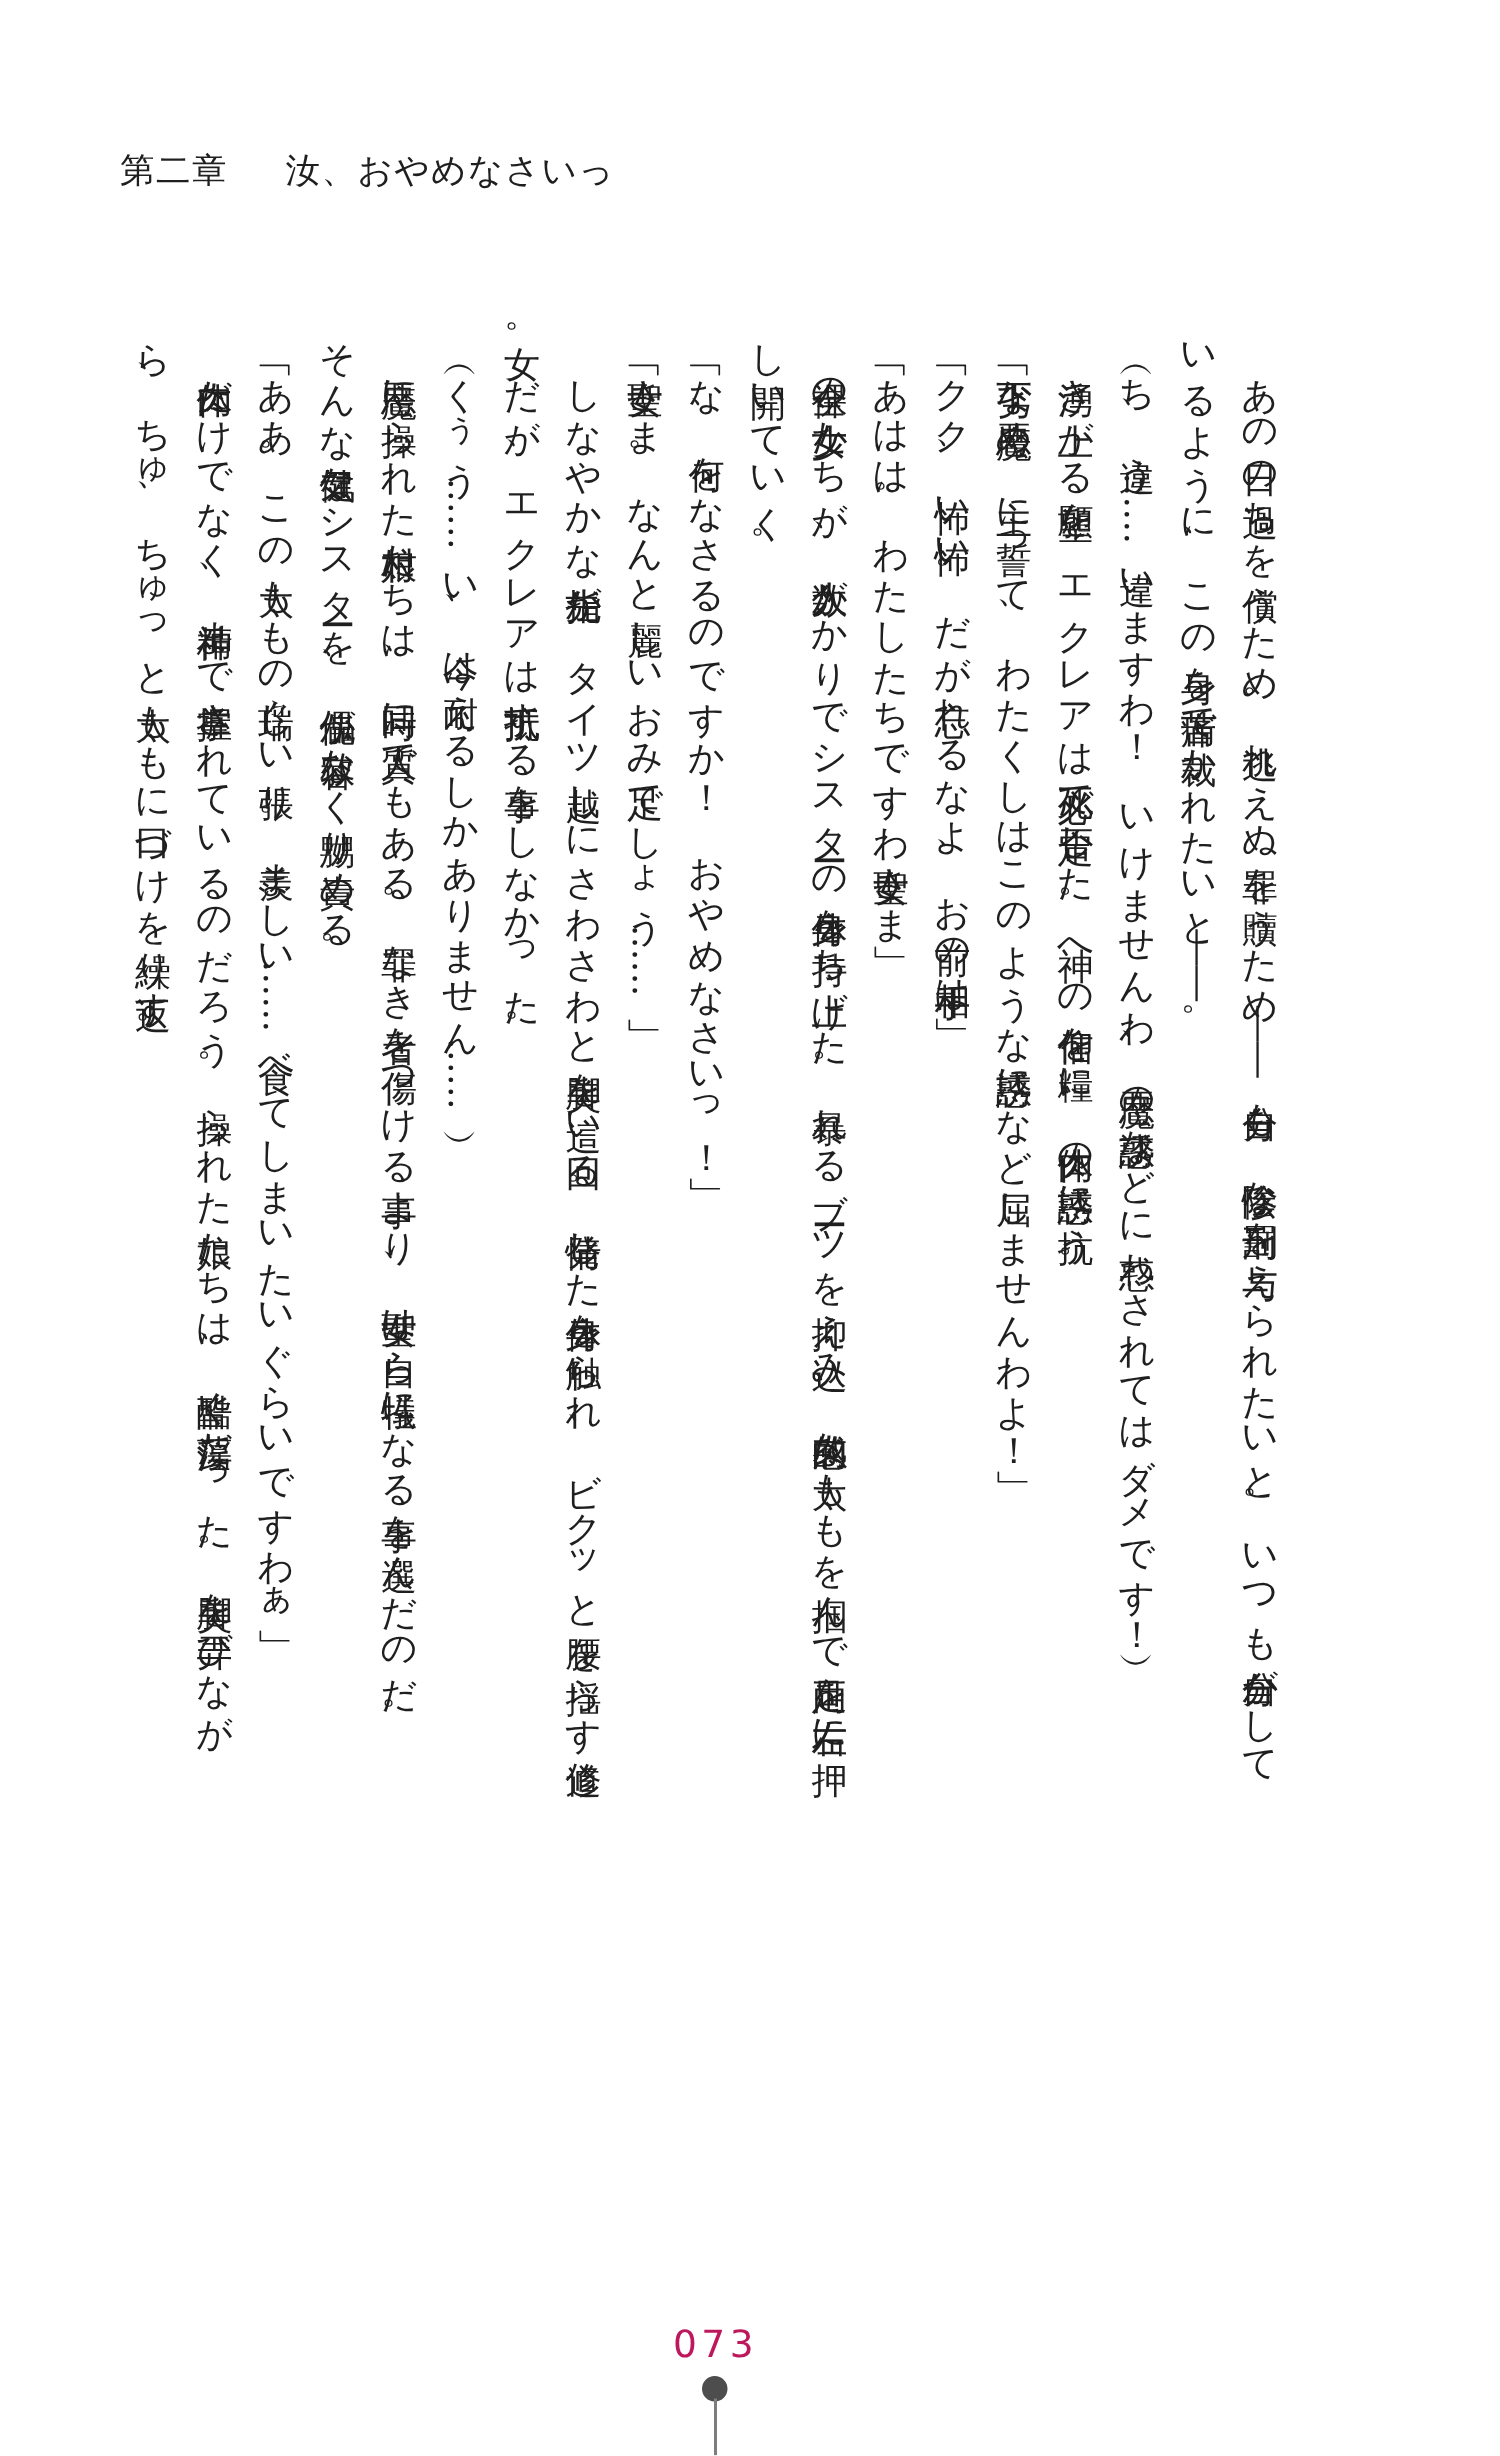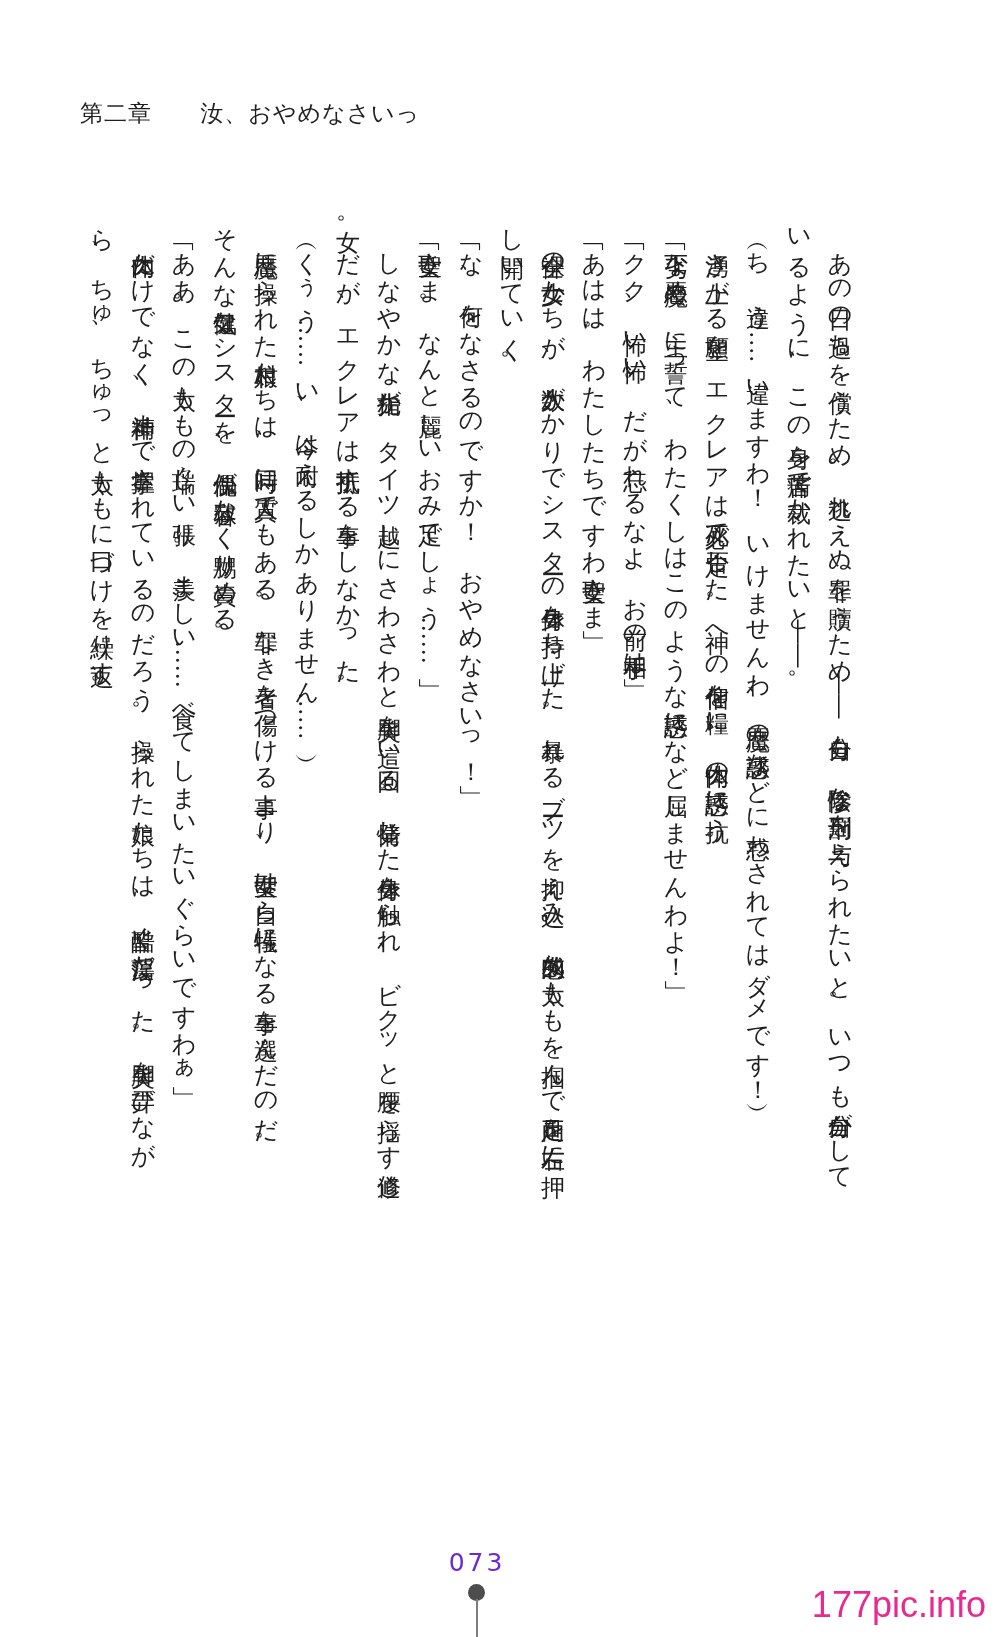--- a/index.html
+++ b/index.html
@@ -19,21 +19,21 @@
   }
   .chapter-header {
     position: absolute;
     top: 98px;
     left: 80px;
     font-size: 23px;
     letter-spacing: 1px;
     white-space: nowrap;
   }
   .chapter-header .chapter-number {
-    margin-right: 40px;
+    margin-right: 30px;
   }
   .body-text {
     position: absolute;
     top: 212px;
     right: 140px;
     height: 968px;
     writing-mode: vertical-rl;
     text-orientation: mixed;
     font-size: 24px;
     line-height: 41px;
@@ -46,21 +46,21 @@
   }
   .page-number {
     position: absolute;
     top: 1548px;
     left: 427px;
     width: 100px;
     text-align: center;
     font-family: "DejaVu Sans", sans-serif;
     font-size: 25px;
     letter-spacing: 3px;
-    color: #6d28d9;
+    color: #be185d;
   }
   .ornament-dot {
     position: absolute;
     left: 468px;
     top: 1584px;
     width: 17px;
     height: 17px;
     border-radius: 50%;
     background: #4d4d4d;
   }
@@ -107,15 +107,14 @@
       <p>悪魔に操られた村娘たちは、同時に人質でもある。罪なき者を傷つける事より、聖女は自ら犠牲になる事を選んだのだ。そんな健気なシスターを、傀儡が容赦なく嬲り責める。</p>
       <p>「ああ。この太ももの瑞々しい張り。羨ましい……食べてしまいたいぐらいですわぁ」</p>
       <p>肉体だけでなく、精神まで掌握されているのだろう。操られた娘たちは、皆酷く淫蕩だった。美脚を弄びながら、ちゅ、ちゅっと太ももに口づけを繰り返す。</p>
     </div>
 
   <div class="page-number">073</div>
 
   <div class="ornament-dot"></div>
   <div class="ornament-line"></div>
 
-  <div class="watermark" style="color: rgb(232, 42, 143);">177pic.info</div>
 
 </div>
 
 </body></html>

